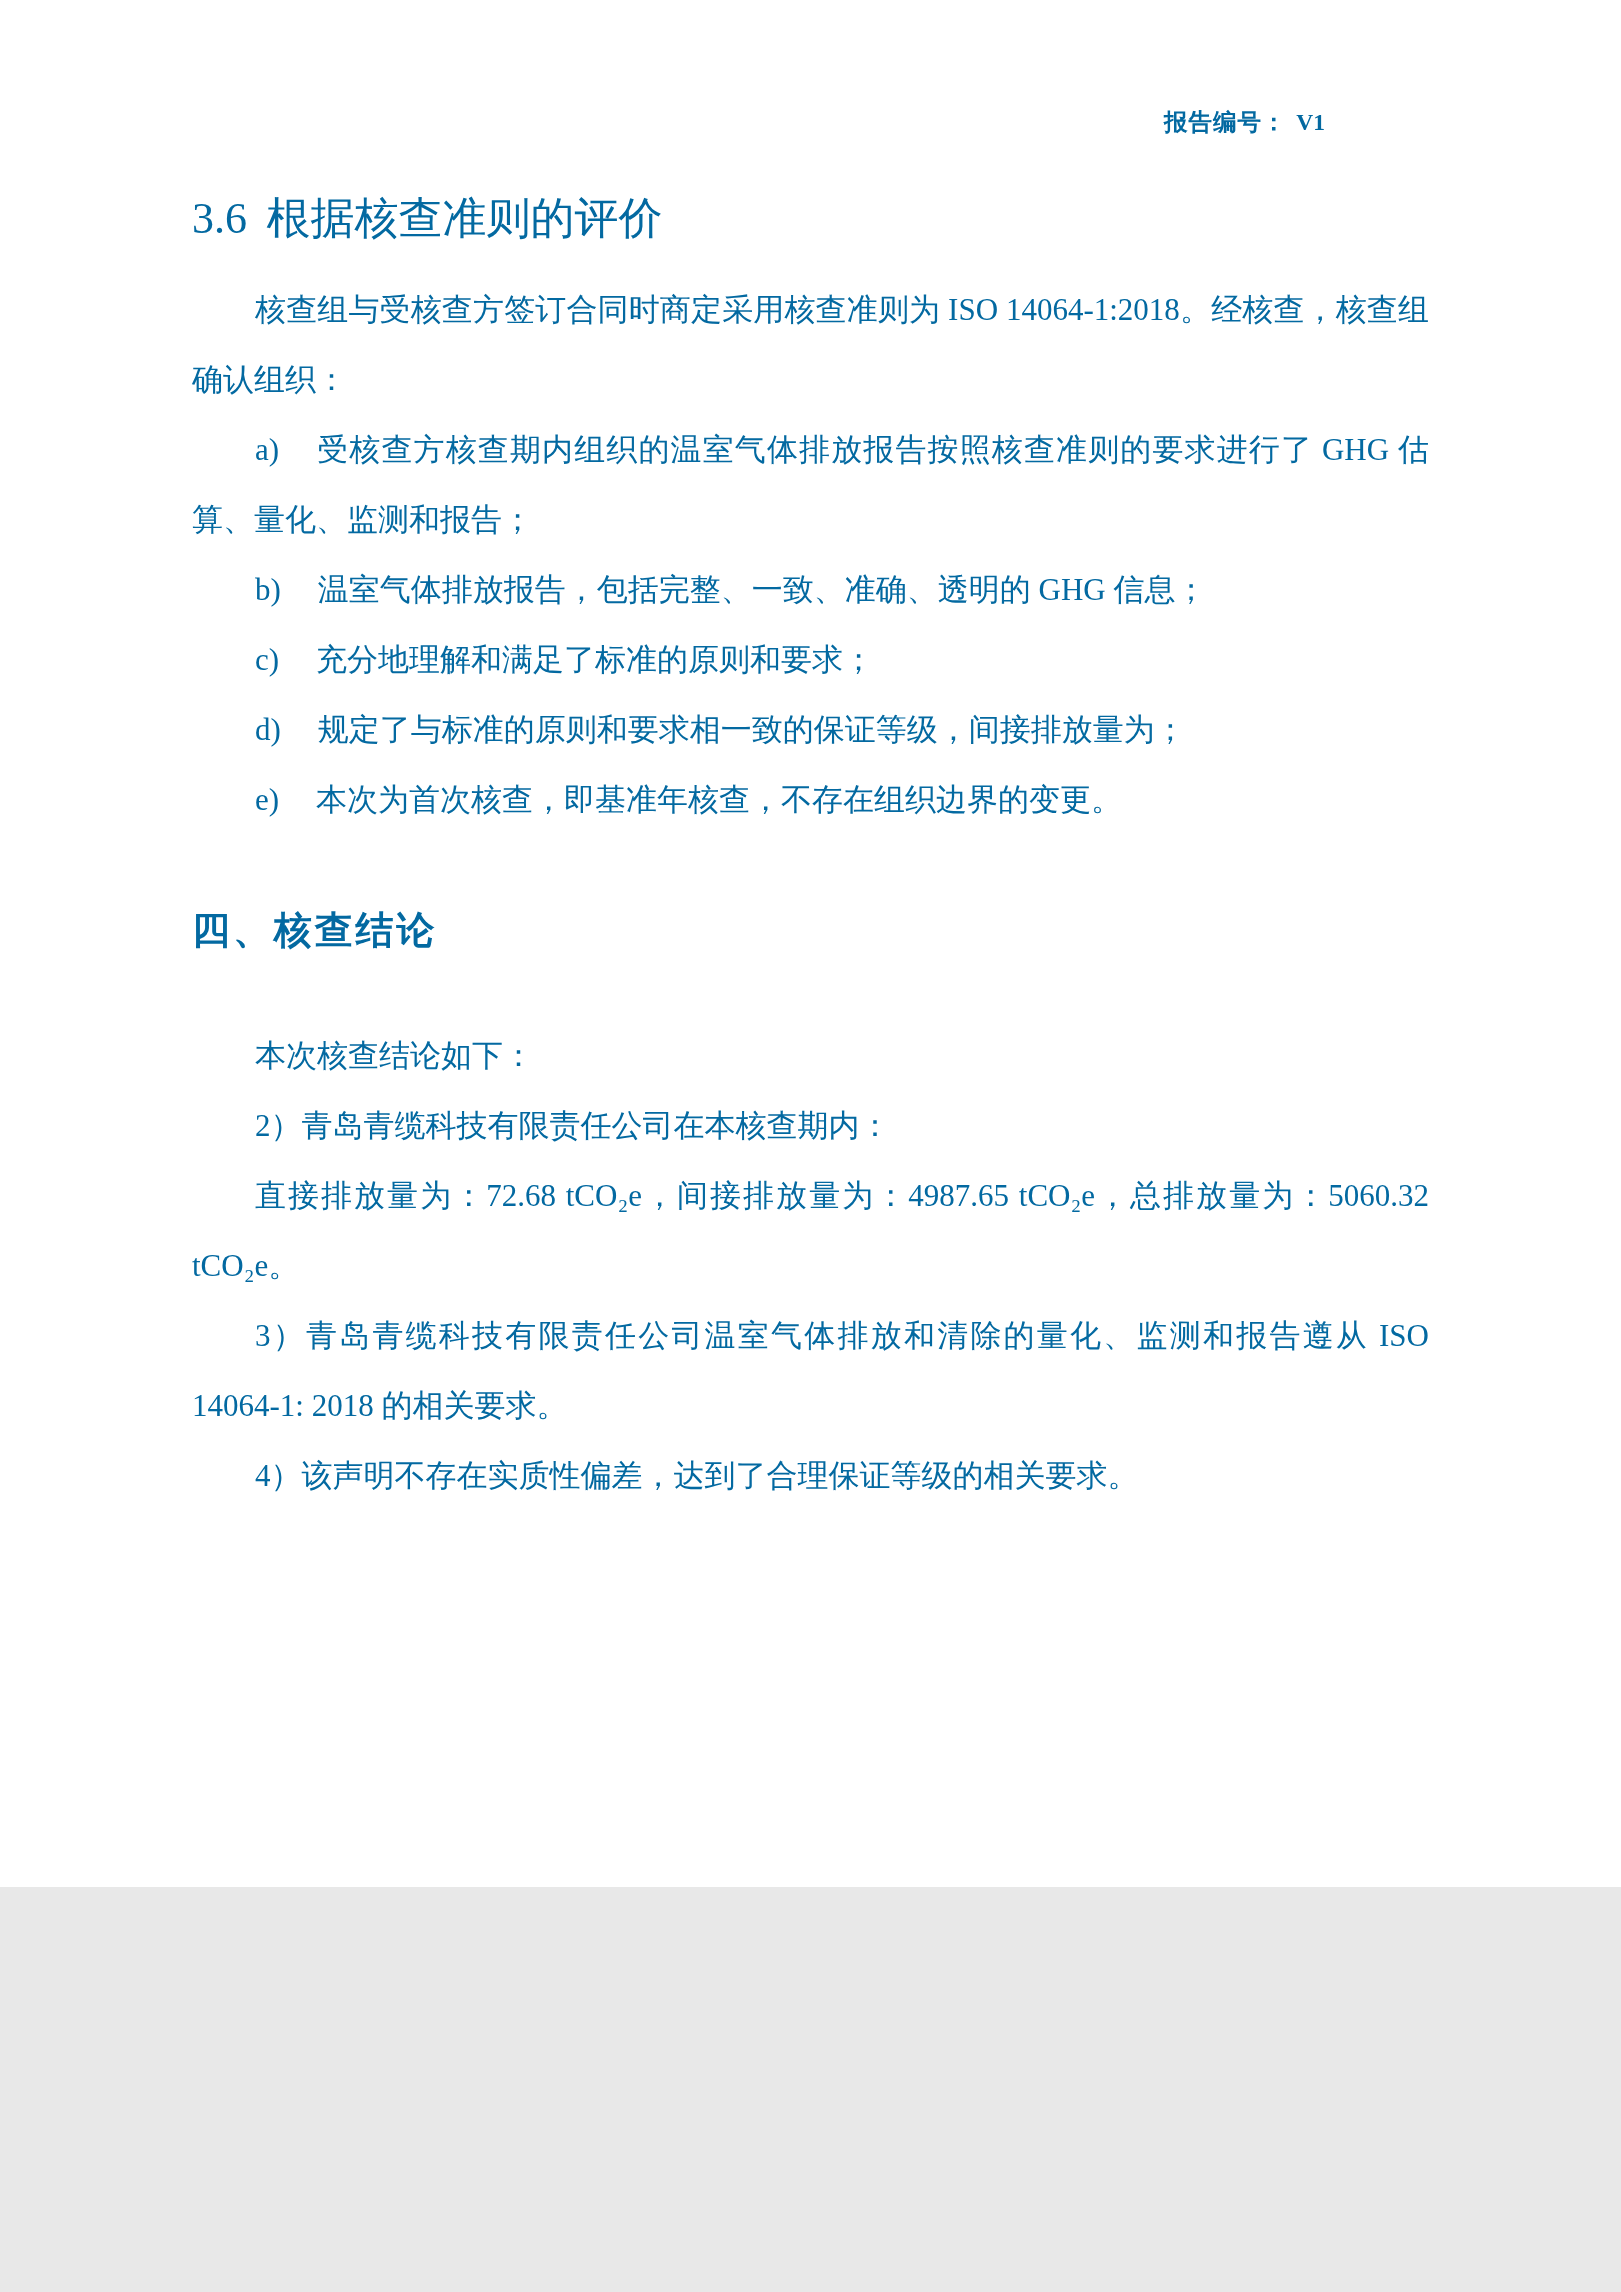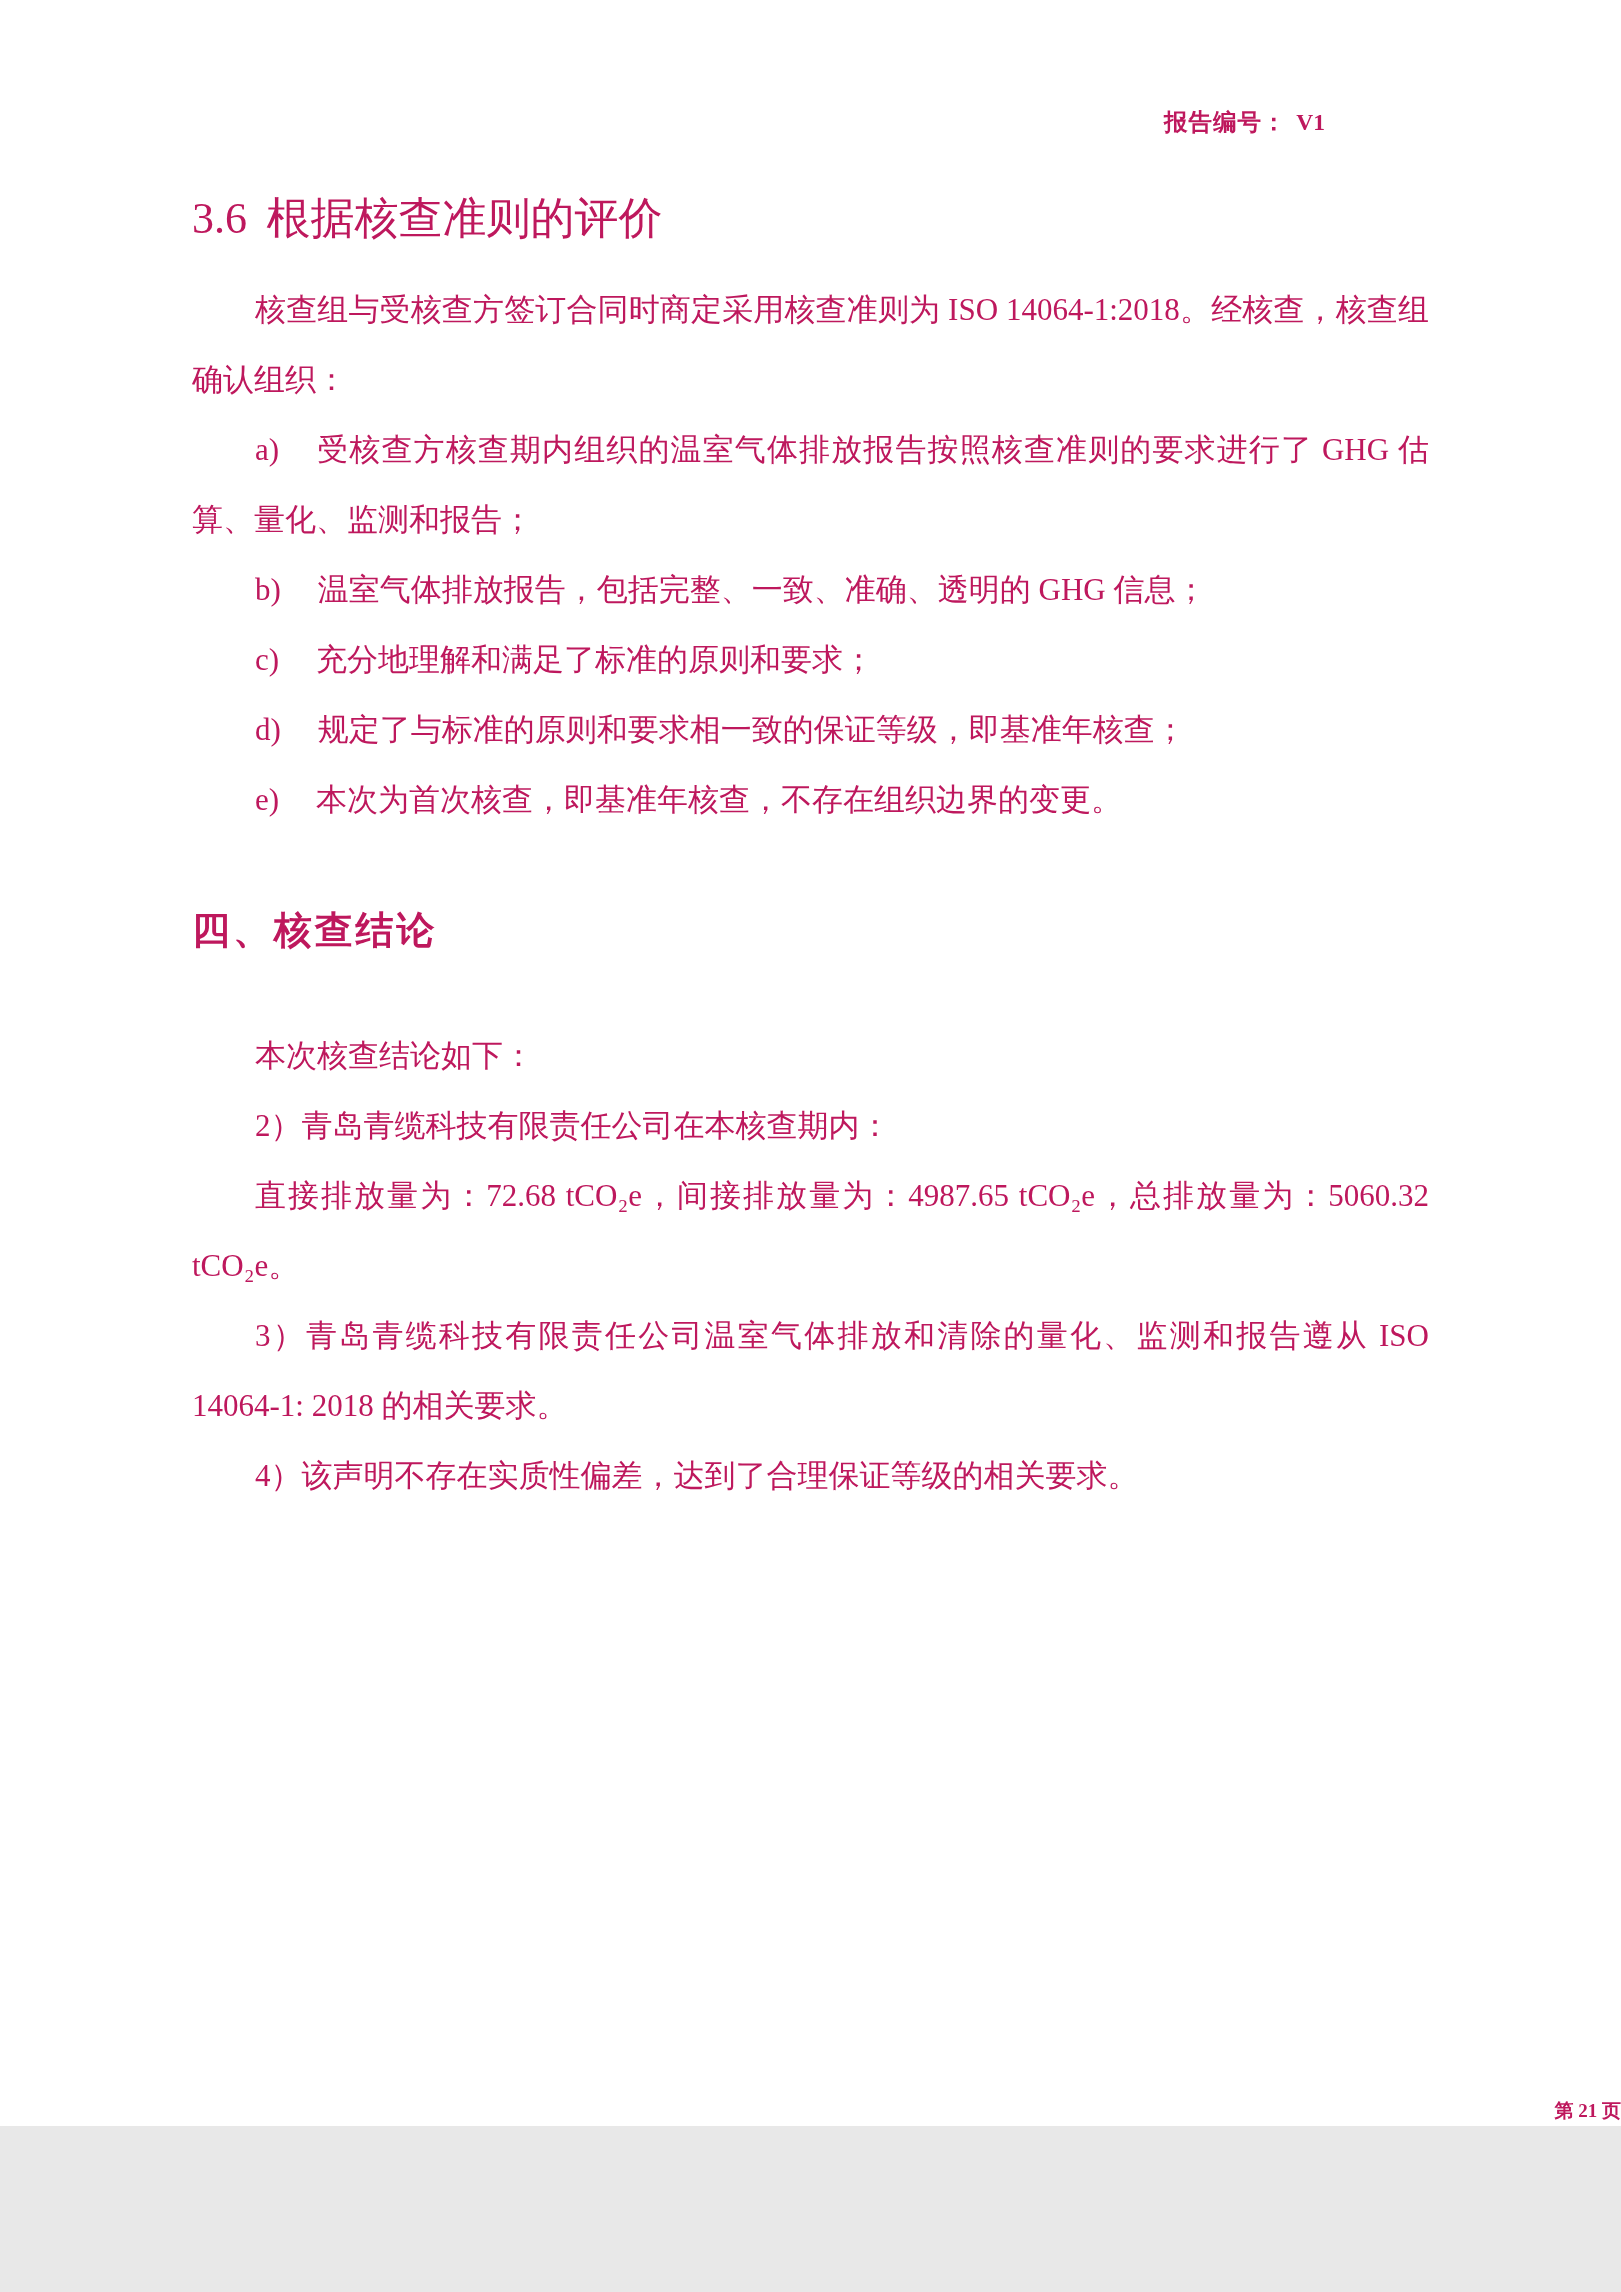--- a/index.html
+++ b/index.html
@@ -1,22 +1,22 @@
 <!DOCTYPE html>
 <html><head>
 <meta charset="utf-8">
 <style>
   html, body { margin: 0; padding: 0; background: #e8e8e8; }
   .page {
     position: relative;
     width: 1621px;
-    height: 2126px;
+    height: 1887px;
     margin: 0 auto;
     background: #ffffff;
-    color: #be185d;
+    color: #0369a1;
     font-family: "Liberation Serif", "DejaVu Serif", serif;
     overflow: hidden;
   }
   .header {
     position: absolute;
     top: 106px;
     left: 0;
     right: 296px;
     text-align: right;
     font-size: 23.5px;
@@ -94,21 +94,21 @@
     <p>
       <span class="item-label">a)</span><span>受核查方核查期内组织的温室气体排放报告按照核查准则的要求进行了 GHG 估算、量化、监测和报告；</span>
     </p>
     <p>
       <span class="item-label">b)</span><span>温室气体排放报告，包括完整、一致、准确、透明的 GHG 信息；</span>
     </p>
     <p>
       <span class="item-label">c)</span><span>充分地理解和满足了标准的原则和要求；</span>
     </p>
     <p>
-      <span class="item-label">d)</span><span>规定了与标准的原则和要求相一致的保证等级，即基准年核查；</span>
+      <span class="item-label">d)</span><span>规定了与标准的原则和要求相一致的保证等级，间接排放量为；</span>
     </p>
     <p>
       <span class="item-label">e)</span><span>本次为首次核查，即基准年核查，不存在组织边界的变更。</span>
     </p>
 
     <h1 class="chapter-heading">四、核查结论</h1>
 
     <p>本次核查结论如下：</p>
     <p>2）青岛青缆科技有限责任公司在本核查期内：</p>
     <p>直接排放量为：72.68 tCO₂e，间接排放量为：4987.65 tCO₂e，总排放量为：5060.32 tCO₂e。</p>

